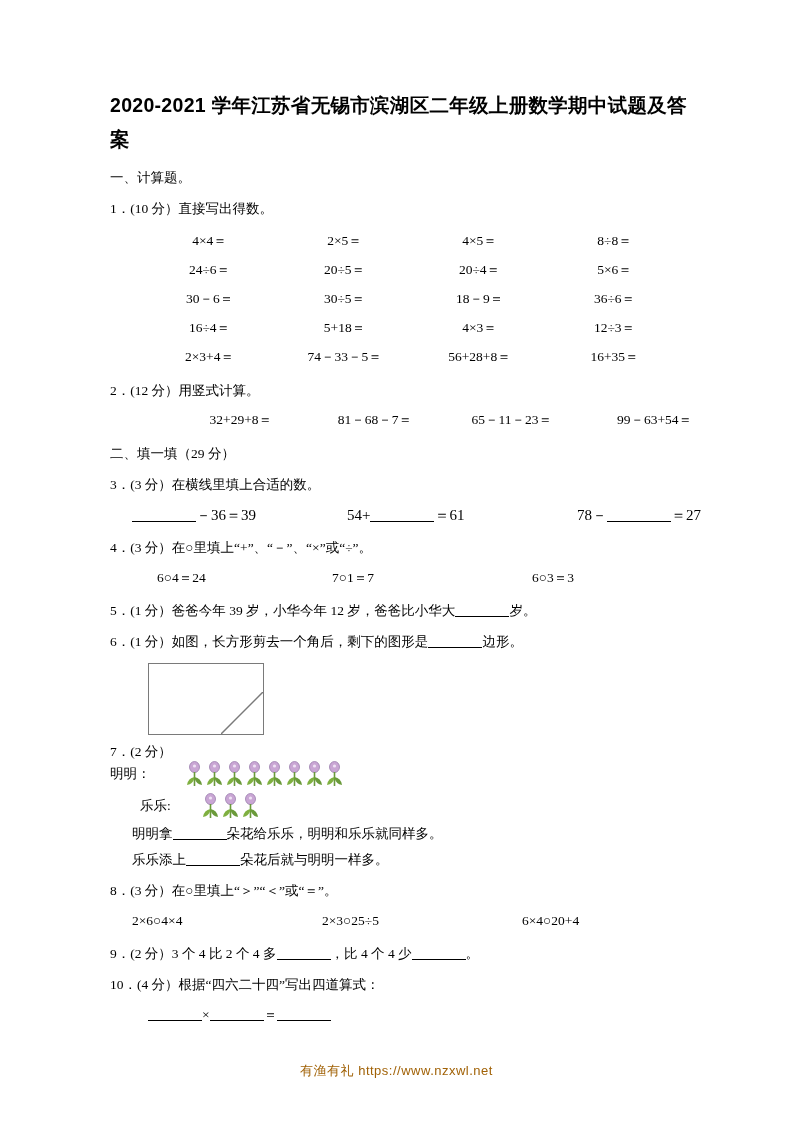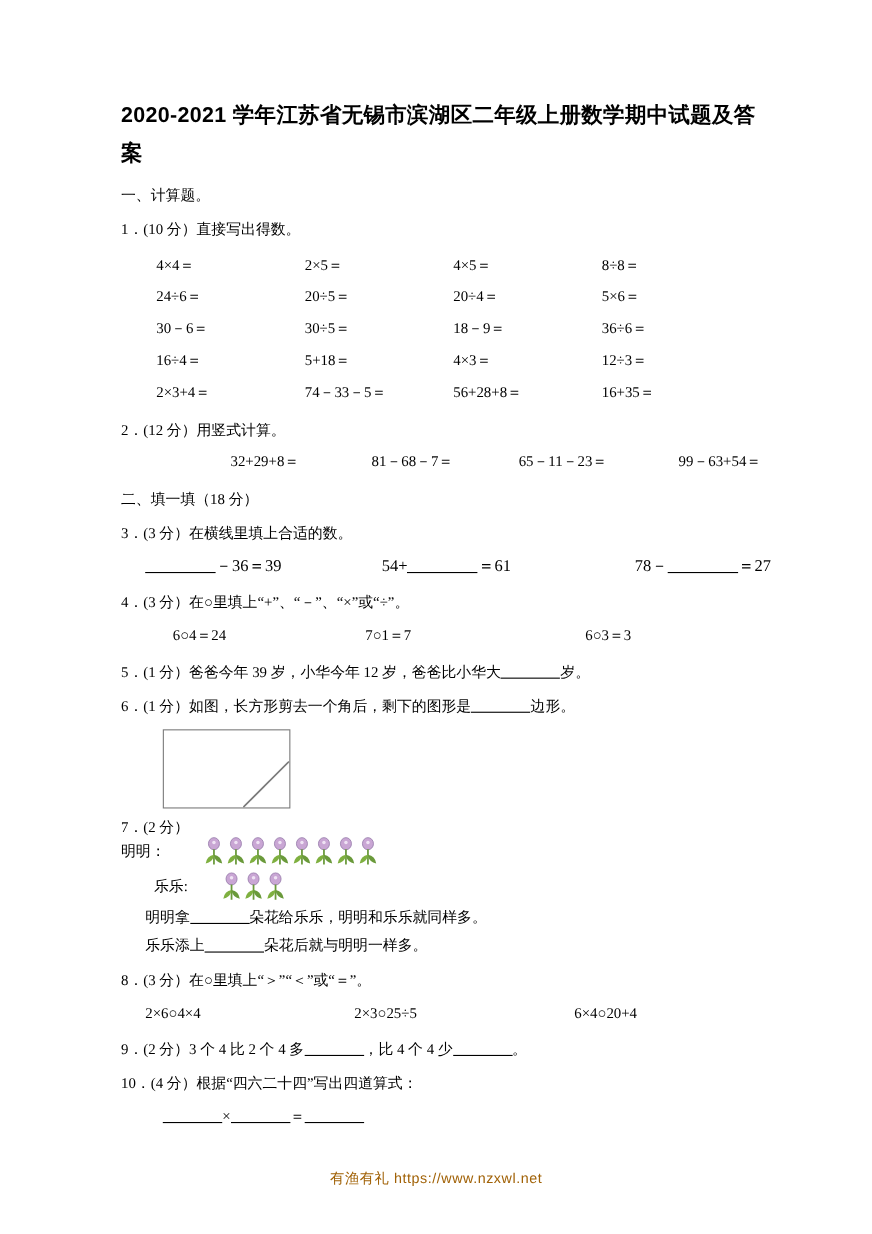--- a/index.html
+++ b/index.html
@@ -46,20 +46,21 @@
     line-height: 22px;
     margin: 9px 0 0 0;
   }
   .indent2 {
     margin-left: 22px;
   }
   
   .calc-grid {
     margin: 6px 0 0 32px;
     width: 540px;
+    text-align: center;
   }
   .calc-row {
     display: flex;
     line-height: 29px;
     font-size: 13.5px;
   }
   .calc-cell {
     width: 135px;
     flex: 0 0 135px;
   }
@@ -228,21 +229,21 @@
     </div>
 
     <div class="q">2．(12 分）用竖式计算。</div>
     <div class="vert-row">
       <span class="vert-cell">32+29+8＝</span>
       <span class="vert-cell">81－68－7＝</span>
       <span class="vert-cell">65－11－23＝</span>
       <span class="vert-cell">99－63+54＝</span>
     </div>
 
-    <div class="sec-head">二、填一填（18 分）</div>
+    <div class="sec-head">二、填一填（29 分）</div>
 
     <div class="q">3．(3 分）在横线里填上合适的数。</div>
     <div class="fill-row">
       <span class="fill-cell-1">
         <span class="blank-lg"></span><span>－36＝39</span>
       </span>
       <span class="fill-cell-2">
         <span>54+</span><span class="blank-lg"></span><span>＝61</span>
       </span>
       <span class="fill-cell-3">

